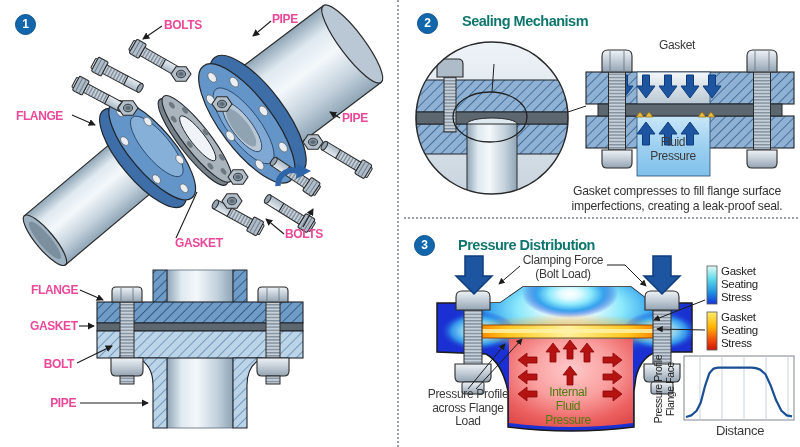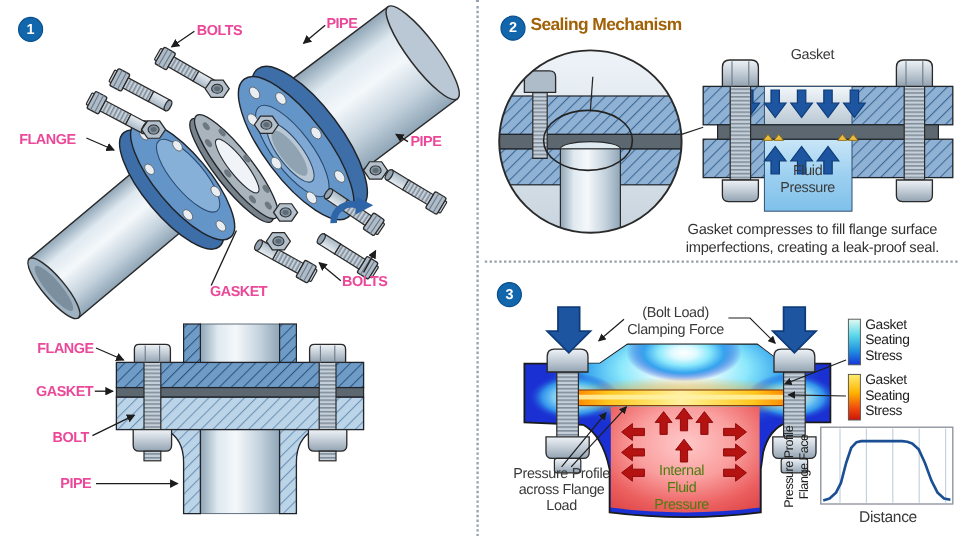--- a/index.html
+++ b/index.html
@@ -5,21 +5,21 @@
   html,body{margin:0;padding:0;background:#fff;}
   #stage{position:relative;width:800px;height:447px;background:#fff;overflow:hidden;
          font-family:"Liberation Sans",sans-serif;}
   .abs{position:absolute;}
   .lbl{position:absolute;font-weight:bold;font-size:12px;letter-spacing:-0.4px;
        color:#ec4899;white-space:nowrap;}
   .sm{position:absolute;font-size:12px;letter-spacing:-0.3px;color:#3a3a3a;
       line-height:13.5px;white-space:nowrap;}
   .ctr{text-align:center;}
   .title{position:absolute;font-weight:bold;font-size:14.5px;letter-spacing:-0.5px;
-         color:#a16207;white-space:nowrap;}
+         color:#0f766e;white-space:nowrap;margin-left:20px;}
   .badge{position:absolute;width:19px;height:19px;border-radius:50%;background:#1266ab;
          border:1px solid #0a4f8c;box-sizing:content-box;color:#fff;
          font:bold 12px/19px "Liberation Sans",sans-serif;text-align:center;}
   .leg{line-height:13.2px;font-size:11.5px;color:#222;}
   .redtxt{font-weight:normal;color:#4d7c0f;font-size:12px;line-height:14px;letter-spacing:-0.3px;}
   .vlab{transform:rotate(-90deg);transform-origin:center;line-height:12px;
         font-size:10.5px;letter-spacing:-0.4px;text-align:center;color:#222;}
   .cap{font-size:12.2px;line-height:14.5px;color:#333;letter-spacing:-0.2px;}
   .divider-v{position:absolute;left:397px;top:0;height:447px;width:0;
              border-left:2px dotted #98a2ac;}
@@ -398,20 +398,21 @@
   </g>
 </svg>
 
 <div class="divider-v"></div>
 <div class="divider-h"></div>
 
 <div class="badge" style="left:15px;top:14px;">1</div>
 <div class="badge" style="left:417px;top:13px;">2</div>
 <div class="badge" style="left:414px;top:235px;">3</div>
 <div class="title" style="left:442px;top:13px;">Sealing Mechanism</div>
+<div class="title" style="left:438px;top:237px;">Pressure Distribution</div>
 
 <div class="lbl" style="left:164px;top:18px;">BOLTS</div>
 <div class="lbl" style="left:272px;top:12px;">PIPE</div>
 <div class="lbl" style="left:16px;top:109px;">FLANGE</div>
 <div class="lbl" style="left:342px;top:111px;">PIPE</div>
 <div class="lbl" style="left:175px;top:236px;">GASKET</div>
 <div class="lbl" style="left:285px;top:227px;">BOLTS</div>
 
 <div class="lbl" style="left:30px;top:283px;width:48px;text-align:right;">FLANGE</div>
 <div class="lbl" style="left:30px;top:319px;width:46px;text-align:right;">GASKET</div>
@@ -424,22 +425,22 @@
 <div class="sm ctr" style="left:635px;top:136px;width:76px;">
   <div>Fluid</div>
   <div>Pressure</div>
 </div>
 <div class="sm ctr cap" style="left:552px;top:184px;width:250px;">
   <div>Gasket compresses to fill flange surface</div>
   <div>imperfections, creating a leak-proof seal.</div>
 </div>
 
 <div class="sm ctr" style="left:505px;top:254px;width:116px;">
+  <div>Clamping Force</div>
   <div>(Bolt Load)</div>
-  <div>Clamping Force</div>
 </div>
 <div class="sm leg" style="left:721px;top:265px;">
   <div>Gasket</div>
   <div>Seating</div>
   <div>Stress</div>
 </div>
 <div class="sm leg" style="left:721px;top:311px;">
   <div>Gasket</div>
   <div>Seating</div>
   <div>Stress</div>

